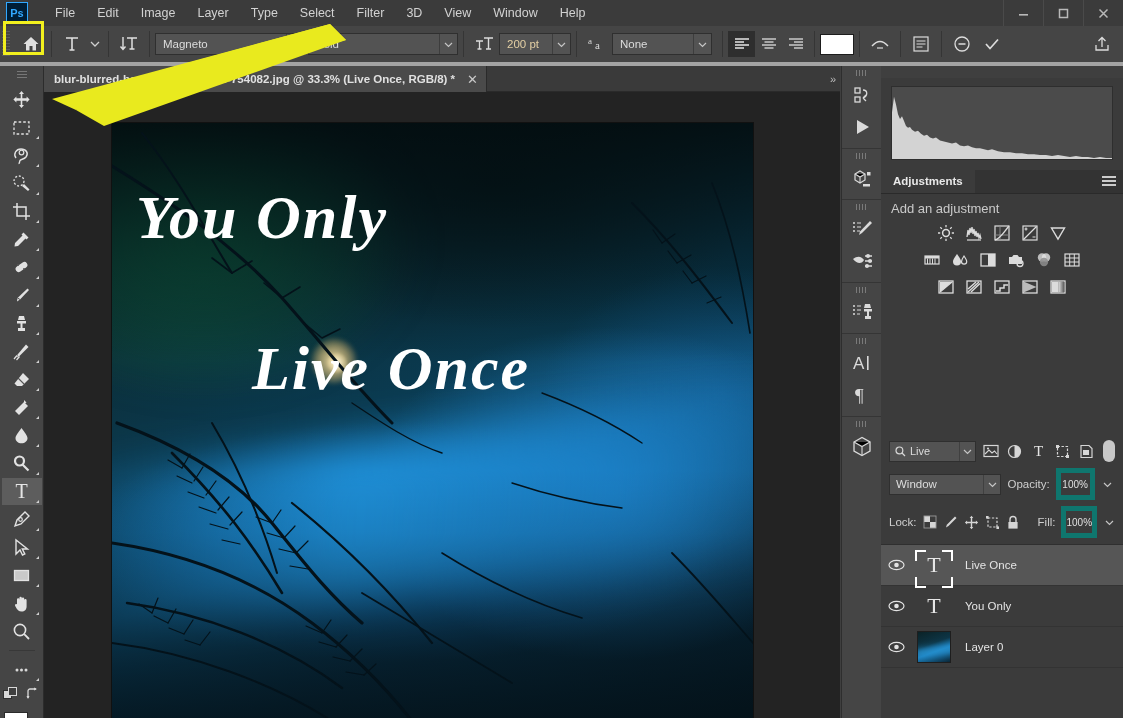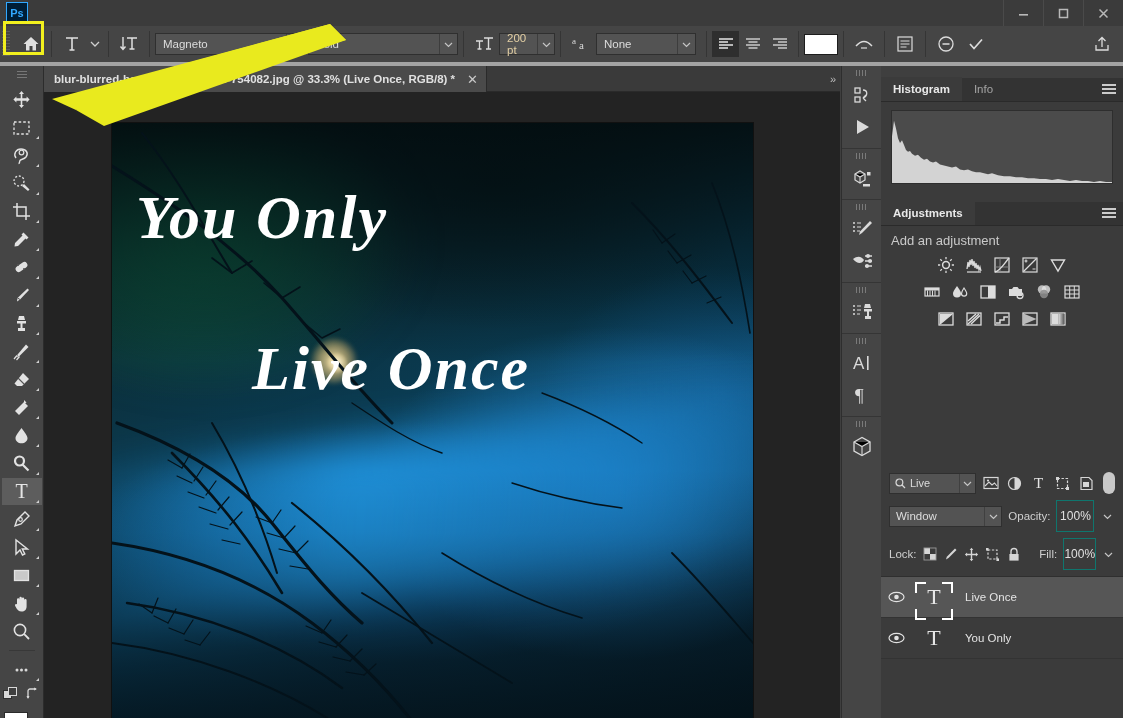--- a/index.html
+++ b/index.html
@@ -53,21 +53,21 @@
     height: 22px; background: #535353; border: 1px solid #2f2f2f;
     display: flex; align-items: center; color: #dcdcdc; font-size: 11.5px;
     padding-left: 7px; position: relative;
   }
   .combo .caret {
     width: 18px; height: 20px; margin-left: auto; border-left: 1px solid #3d3d3d;
     display: flex; align-items: center; justify-content: center;
   }
   .combo.font { width: 150px; }
   .combo.style { width: 150px; }
-  .combo.size { width: 56px; color: #e3cfa4; }
+  .combo.size { width: 72px; color: #e3cfa4; }
   .combo.aa { width: 100px; }
   .align-group { display: flex; }
   .align-btn {
     width: 27px; height: 26px; display: flex; align-items: center; justify-content: center;
   }
   .align-btn.active { background: #2e2e2e; }
   .swatch-white {
     width: 34px; height: 21px; background: #ffffff; border: 1px solid #1d1d1d;
   }
   .watermark {
@@ -222,22 +222,22 @@
     width: 96px; height: 21px; background: #535353; border:1px solid #2f2f2f;
     display:flex; align-items:center; color:#dcdcdc; font-size: 11px; padding-left: 5px;
   }
   .kind-combo .caret { margin-left:auto; width:16px; display:flex; align-items:center; justify-content:center; border-left:1px solid #404040; height:19px;}
   .filt-ico { width:20px; height:20px; display:flex; align-items:center; justify-content:center; color:#d6d6d6; }
   .toggle-knob { width: 13px; height: 22px; border-radius: 7px; background: #c8c8c8; margin-left: 2px; }
   .blend-combo { width: 131px; height: 21px; background:#535353; border:1px solid #2f2f2f;
     display:flex; align-items:center; color:#dcdcdc; font-size:11.5px; padding-left:6px; }
   .blend-combo .caret { margin-left:auto; width:17px; height:19px; display:flex; align-items:center; justify-content:center; border-left:1px solid #404040; }
   .lbl { color:#cfcfcf; font-size: 11.5px; }
-  .numbox { width: 44px; height: 32px; background:#3b3b3b; border:1px solid #0f766e;
-    color:#e0e0e0; font-size:12px; display:flex; align-items:center; justify-content:center; }
+  .numbox { width: 44px; height: 32px; background:#3b3b3b; border:5px solid #0f766e;
+    color:#e0e0e0; font-size:10px; display:flex; align-items:center; justify-content:center; }
   .numcaret { width:17px; height:20px; display:flex; align-items:center; justify-content:center; color:#cfcfcf; }
   .lock-ico { width:20px; height:18px; display:flex; align-items:center; justify-content:center; color:#dcdcdc; }
 
   .layer-list { border-top: 1px solid #2f2f2f; }
   .layer {
     display: flex; align-items: center; height: 41px;
     border-bottom: 1px solid #333333; background: #3b3b3b;
   }
   .layer.selected { background: #565656; }
   .eye { width: 30px; display:flex; align-items:center; justify-content:center; color:#e2e2e2; }
@@ -265,20 +265,33 @@
   
   .arrow-overlay { position:absolute; left:0; top:0; width:1123px; height:718px; pointer-events:none; z-index: 50; }
 </style>
 </head>
 <body>
 
 <div id="app">
 
   <div class="titlebar">
     <div class="ps-logo">Ps</div>
+    <div class="menubar">
+      <div class="menu-item">File</div>
+      <div class="menu-item">Edit</div>
+      <div class="menu-item">Image</div>
+      <div class="menu-item">Layer</div>
+      <div class="menu-item">Type</div>
+      <div class="menu-item">Select</div>
+      <div class="menu-item">Filter</div>
+      <div class="menu-item">3D</div>
+      <div class="menu-item">View</div>
+      <div class="menu-item">Window</div>
+      <div class="menu-item">Help</div>
+    </div>
     <div class="wincontrols">
       <div class="wc">
         <svg width="13" height="13" viewBox="0 0 13 13">
             <rect x="2" y="7" width="9" height="1.6" fill="#b9b9b9"></rect>
           </svg>
       </div>
       <div class="wc">
         <svg width="13" height="13" viewBox="0 0 13 13">
             <rect x="2.5" y="2.5" width="8" height="8" fill="none" stroke="#b9b9b9" stroke-width="1.5"></rect>
           </svg>
@@ -714,42 +727,37 @@
             <path d="M3 7 L11 2.5 L19 7 L19 16 L11 20.5 L3 16 Z" fill="none" stroke="#dadada" stroke-width="1.3"></path>
             <path d="M3 7 L11 11.5 L19 7 M11 11.5 V20.5" stroke="#dadada" stroke-width="1.1"></path>
           </svg>
       </div>
     </div>
   </div>
 
   <div class="panels">
 
     <div class="panel">
-      <div class="panel-tabs">
-        <div class="ptab active">Histogram</div>
-        <div class="ptab">Info</div>
-        <div class="pmenu"></div>
-      </div>
       <div class="histo-wrap">
         <div class="histo">
           <svg viewBox="0 0 220 74" preserveAspectRatio="none">
             <path d="M0,74 L0,26 L2,10 L4,18 L6,28 L8,33 L10,30 L12,35 L14,40 L16,42 L18,41 L20,44 L23,46 L26,45 L29,48 L32,50 L35,49 L38,52 L41,53 L44,52 L48,55 L52,56 L56,57 L60,58 L64,57 L68,60 L72,61 L76,60 L80,62 L84,63 L88,63 L92,64 L96,65 L100,64 L106,66 L112,67 L118,67 L124,68 L130,68 L136,69 L142,69 L148,70 L154,70 L160,71 L166,70 L172,71 L178,72 L184,71 L190,72 L196,72 L202,73 L208,72 L214,73 L220,73 L220,74 Z" fill="#d3d3d3"></path>
           </svg>
           <div class="warn-tri">
             <svg width="15" height="14" viewBox="0 0 15 14">
                 <path d="M7.5 1 L14 13 H1 Z" fill="none" stroke="#eaeaea" stroke-width="1.3"></path>
                 <path d="M7.5 5 V9" stroke="#eaeaea" stroke-width="1.3"></path>
                 <circle cx="7.5" cy="11" r="0.8" fill="#eaeaea"></circle>
               </svg>
           </div>
         </div>
       </div>
     </div>
 
-    <div class="panel" style="margin-top:12px">
+    <div class="panel" style="margin-top:4px">
       <div class="panel-tabs">
         <div class="ptab active">Adjustments</div>
         <div class="pmenu"></div>
       </div>
       <div class="adj-body">
         <div class="adj-label">Add an adjustment</div>
         <div class="adj-row">
           <div class="adj-ico">
             <svg width="18" height="18" viewBox="0 0 18 18">
                 <circle cx="9" cy="9" r="3.4" fill="none" stroke="#dcdcdc" stroke-width="1.5"></circle>
@@ -998,20 +1006,32 @@
             <svg width="17" height="12" viewBox="0 0 17 12">
                 <ellipse cx="8.5" cy="6" rx="7.5" ry="4.6" fill="none" stroke="#e2e2e2" stroke-width="1.2"></ellipse>
                 <circle cx="8.5" cy="6" r="2.3" fill="#e2e2e2"></circle>
               </svg>
           </div>
           <div class="thumb-box">
             <span class="t-glyph">T</span>
           </div>
           <div class="layer-name">You Only</div>
         </div>
+        <div class="layer">
+          <div class="eye">
+            <svg width="17" height="12" viewBox="0 0 17 12">
+                <ellipse cx="8.5" cy="6" rx="7.5" ry="4.6" fill="none" stroke="#e2e2e2" stroke-width="1.2"></ellipse>
+                <circle cx="8.5" cy="6" r="2.3" fill="#e2e2e2"></circle>
+              </svg>
+          </div>
+          <div class="thumb-box">
+            <span class="thumb-img"></span>
+          </div>
+          <div class="layer-name">Layer 0</div>
+        </div>
       </div>
     </div>
   </div>
 
   <svg class="arrow-overlay" viewBox="0 0 1123 718">
     <g>
       <path d="M346 40 L330 24 L52 99 L76 110 Z" fill="#e9ea1e"></path>
       <path d="M76 110 L104 86 L104 101 L104 113 L104 126 Z" fill="#e9ea1e"></path>
       <path d="M330 24 L346 40 L104 126 L104 86 Z" fill="#e9ea1e"></path>
     </g>

